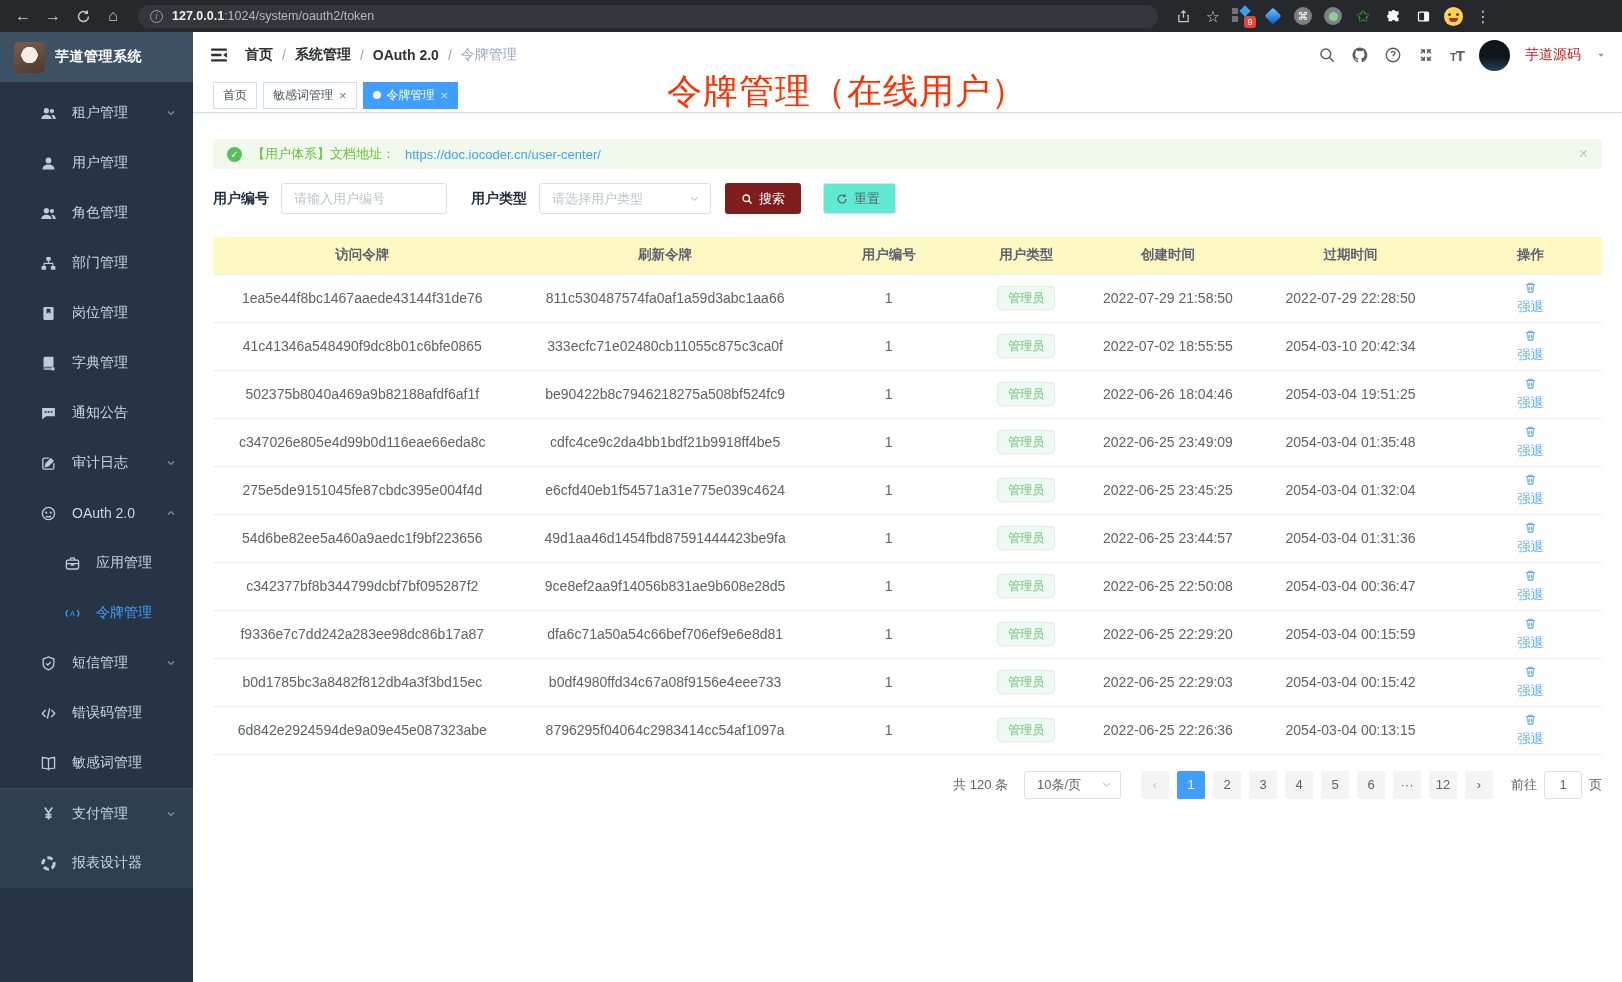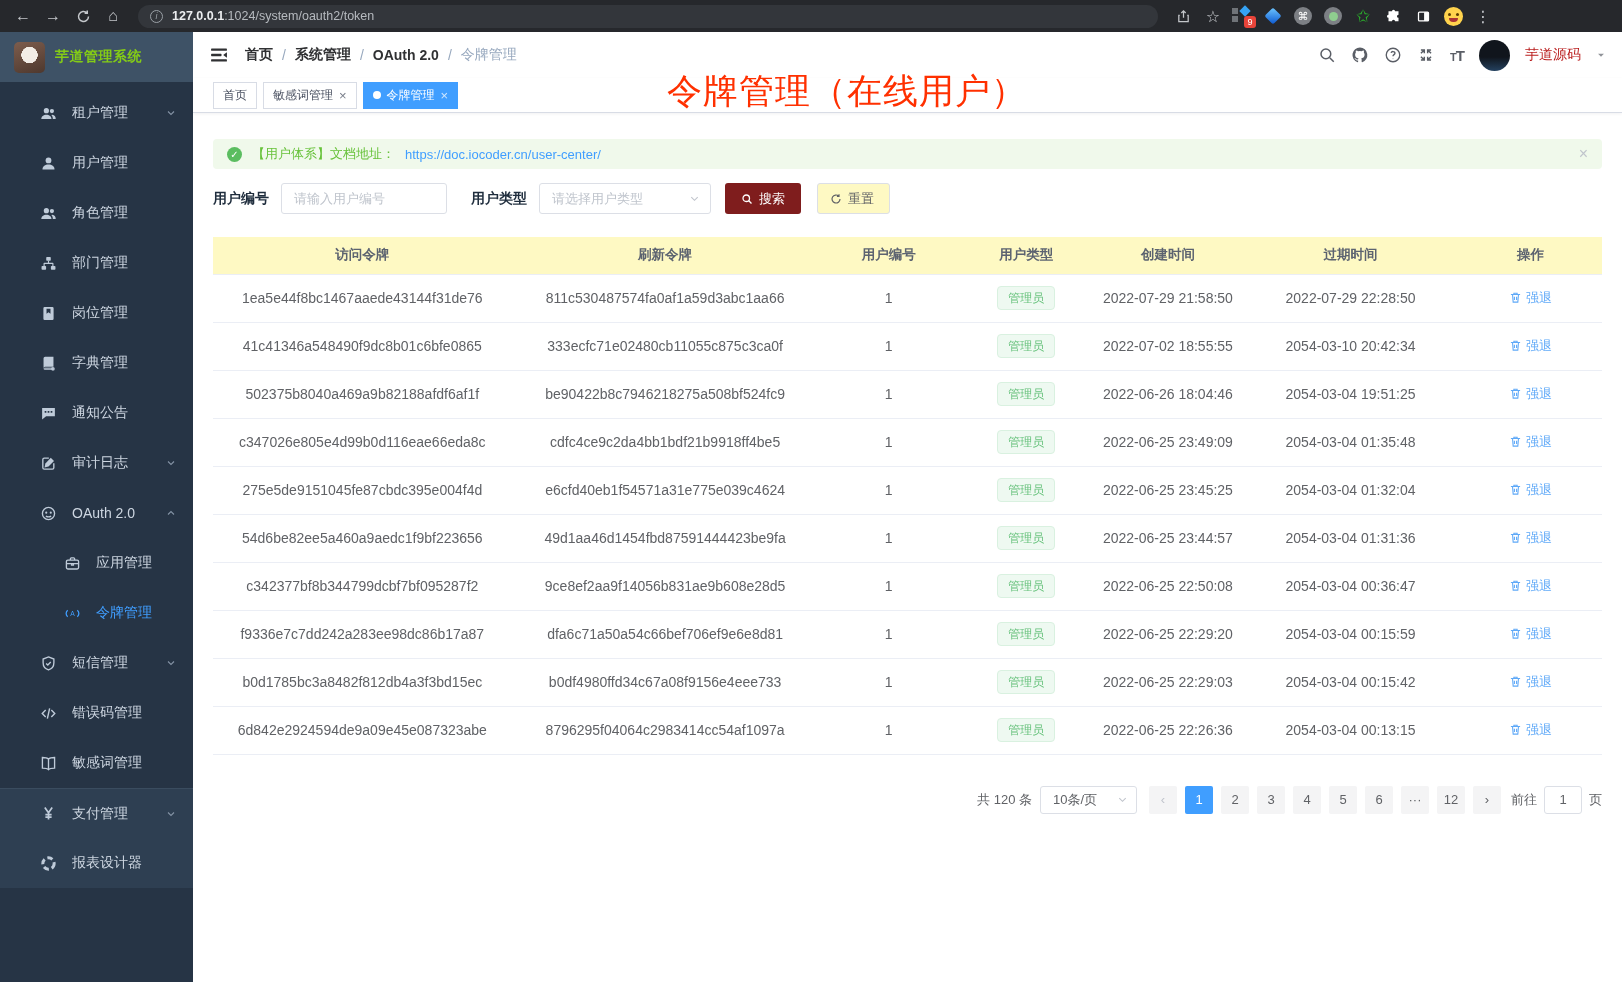--- a/index.html
+++ b/index.html
@@ -30,21 +30,21 @@
 
   
   .app { display:flex; height:950px; }
 
   
   .sidebar { width:193px; background:#263445; flex:none; display:flex; flex-direction:column; }
   .logo { height:50px; background:#3e5266; display:flex; align-items:center; padding:0 14px; gap:10px; flex:none; }
   .logo-img { width:31px; height:31px; border-radius:5px; background:
      radial-gradient(circle at 50% 42%, #f3ede6 0 34%, transparent 35%),
      linear-gradient(160deg,#7d5d4d,#4e382e); flex:none; }
-  .logo-title { color:#84cc16; font-size:14px; font-weight:700; letter-spacing:.5px; }
+  .logo-title { color:#ffffff; font-size:14px; font-weight:700; letter-spacing:.5px; }
   .menu { flex:1; padding-top:6px; }
   .menu-item { height:50px; display:flex; align-items:center; padding:0 16px 0 40px; color:#cdd6e1; font-size:14px; cursor:pointer; }
   .menu-item.sub { padding-left:64px; }
   .menu-item.active { color:#409eff; }
   .menu-item.active .mi-icon { color:#409eff; }
   .mi-icon { width:17px; height:17px; margin-right:15px; color:#bfcbd9; flex:none; }
   .mi-arrow { margin-left:auto; width:12px; height:12px; color:#8493a5; flex:none; }
   .menu-item.bottom-sec { background:#2e3f52; }
   .menu-item[data-name="sidebar-item-pay"] { border-top:1px solid #3a4c5f; }
 
@@ -82,30 +82,30 @@
   .filters { display:flex; align-items:center; margin-top:14px; }
   .f-label { font-size:14px; font-weight:700; color:#1f2d3d; margin-right:12px; }
   .f-input { width:166px; height:31px; border:1px solid #dcdfe6; border-radius:3px; padding:0 12px; font-size:13px; color:#606266; outline:none; font-family:inherit; }
   .f-input::placeholder { color:#bfc4cc; }
   .f-select { width:172px; height:31px; border:1px solid #dcdfe6; border-radius:3px; display:flex; align-items:center; justify-content:space-between; padding:0 10px 0 12px; color:#bfc4cc; font-size:13px; cursor:pointer; }
   .f-caret { width:11px; height:11px; color:#c0c4cc; }
   .sp { width:24px; flex:none; }
   .btn { height:31px; border-radius:3px; font-size:13px; display:inline-flex; align-items:center; gap:6px; padding:0 15px; cursor:pointer; border:1px solid transparent; font-family:inherit; }
   .btn .bi { width:12px; height:12px; }
   .btn-primary { background:#7f1d1d; color:#fff; margin-left:14px; }
-  .btn-plain { background:#fef9c3; border-color:#dcdfe6; color:#606266; margin-left:16px;padding-left:12px; }
+  .btn-plain { background:#5eead4; border-color:#dcdfe6; color:#606266; margin-left:22px;padding-left:12px; }
 
   table.grid { width:100%; border-collapse:collapse; margin-top:23px; table-layout:fixed; }
   .grid th { height:37px; background:#fef9c3; border-bottom:1px solid #ebeef5; font-size:13.5px; font-weight:700; color:#5c6370; text-align:center; }
   .grid td { height:48px; border-bottom:1px solid #ebeef5; font-size:14px; color:#606266; text-align:center; white-space:nowrap; overflow:hidden; }
   .badge { display:inline-block; padding:4px 10px; font-size:12px; color:#67c27c; background:#eef9f1; border:1px solid #d9f1e0; border-radius:4px; line-height:1.2; }
-  .action-link { color:#5fa9f8; display:inline-flex; align-items:center; gap:4px; font-size:13px; cursor:pointer; text-decoration:none; }
+  .action-link { color:#5fa9f8; display:inline-flex; align-items:center; gap:4px; font-size:13px; cursor:pointer; text-decoration:none;flex-direction:column; }
   .action-link .ti { width:13px; height:13px; }
 
-  .pagination { display:flex; align-items:center; justify-content:flex-end; margin-top:31px; font-size:13px; color:#606266; }
+  .pagination { display:flex; align-items:center; justify-content:flex-end; margin-top:16px; font-size:13px; color:#606266; gap:8px; }
   .pg-total { margin-right:8px; }
   .size-select { width:97px; height:28px; border:1px solid #dcdfe6; border-radius:3px; display:flex; align-items:center; justify-content:space-between; padding:0 8px 0 12px; color:#606266; cursor:pointer; margin-right:12px; }
   .pg-btn { min-width:28px; height:28px; border:none; background:#f4f4f5; color:#606266; font-size:13px; border-radius:2px; cursor:pointer; padding:0 5px; font-family:inherit; }
   .pg-btn.active { background:#409eff; color:#fff; }
   .pg-btn.pg-prev { color:#c0c4cc; }
   .goto { display:flex; align-items:center; gap:7px; margin-left:10px; }
   .goto-input { width:38px; height:28px; border:1px solid #dcdfe6; border-radius:3px; text-align:center; font-size:13px; color:#606266; outline:none; font-family:inherit; }
 
   .annotation { position:absolute; left:474px; top:36px; font-size:35px; color:#ff3000; font-weight:500; z-index:20; letter-spacing:1px; white-space:nowrap; }
 </style>

